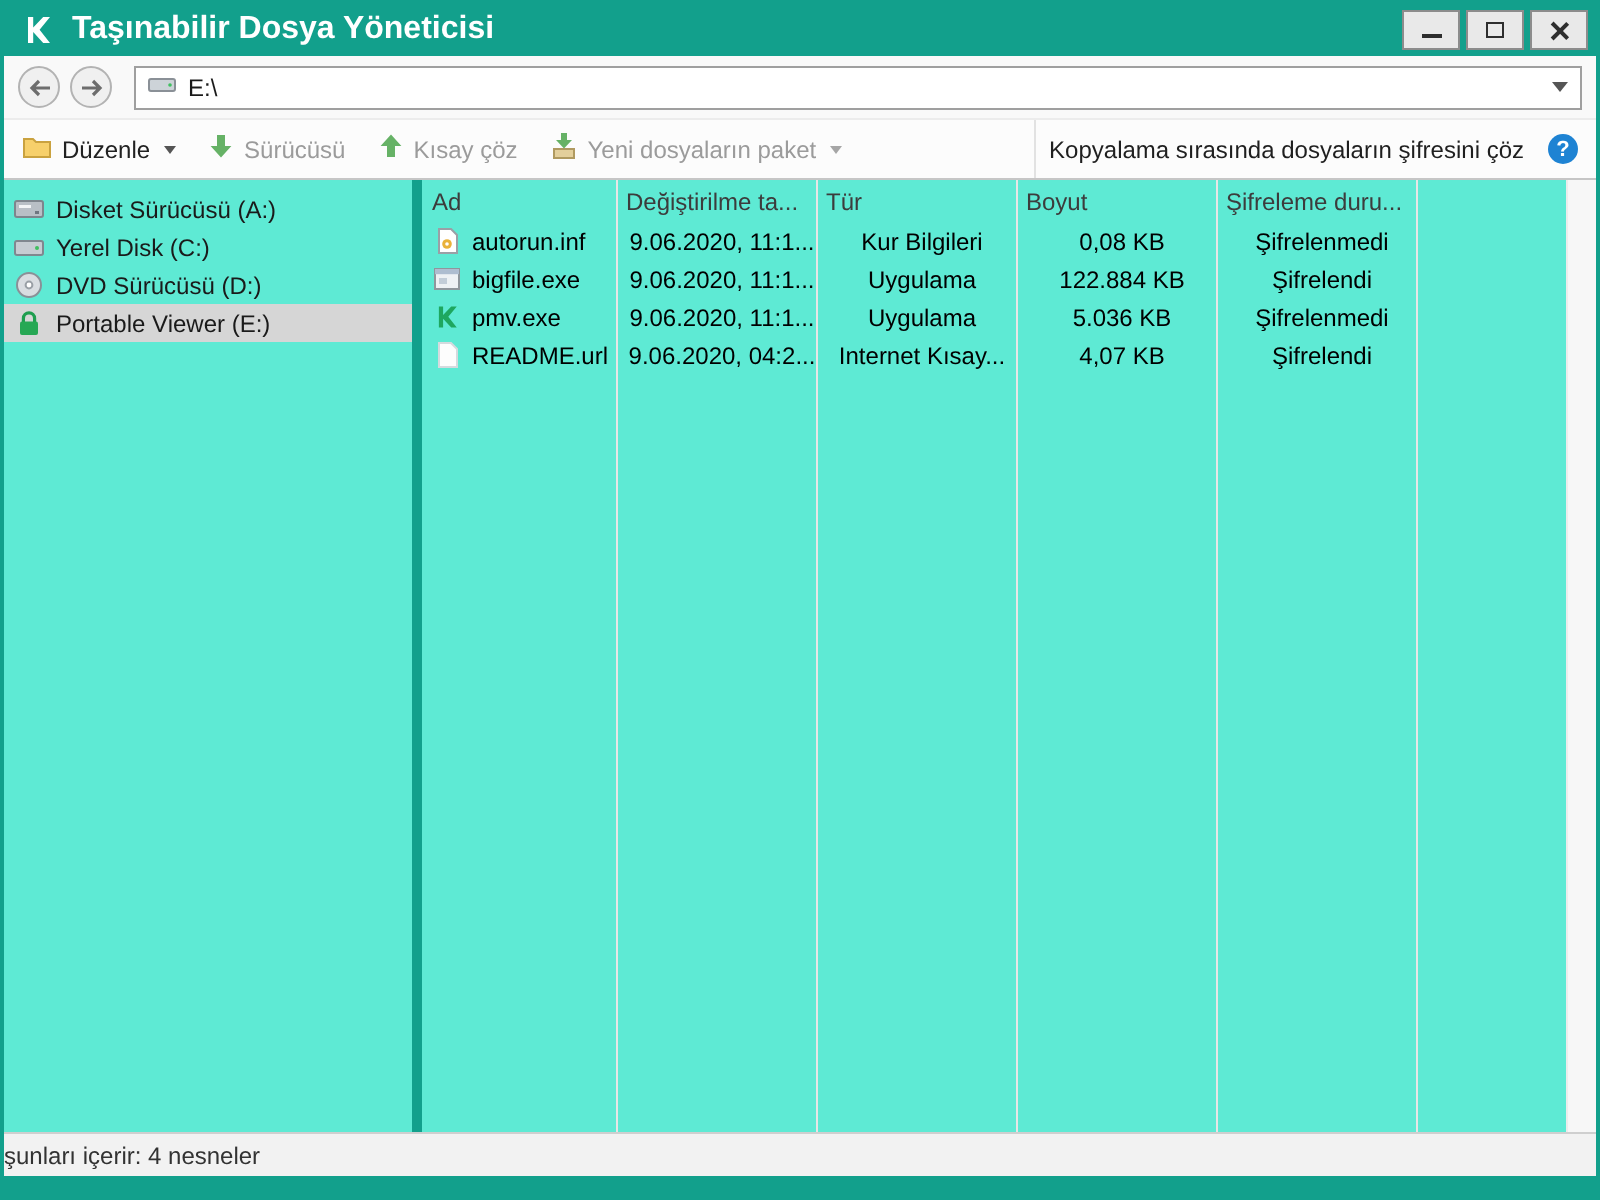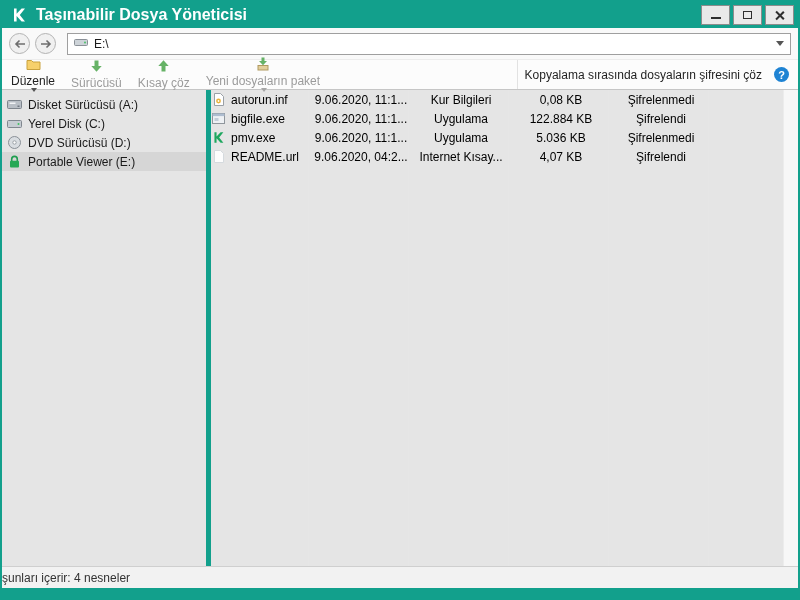--- a/index.html
+++ b/index.html
@@ -22,41 +22,41 @@
 
   
   .navbar{height:32px;background:#f9f9f9;display:flex;align-items:center;padding:0 7px;gap:5px;border-bottom:1px solid #ececec;}
   .navbtn{width:21px;height:21px;border-radius:50%;background:#f0f0f0;border:1px solid #b3b3b3;display:flex;align-items:center;justify-content:center;}
   .addressbar{flex:1;height:22px;margin-left:6px;background:#ffffff;border:1px solid #9f9f9f;display:flex;align-items:center;padding:0 6px;gap:6px;}
   .addr-text{color:#1a1a1a;}
   .chev-down{margin-left:auto;width:0;height:0;border-left:4px solid transparent;border-right:4px solid transparent;border-top:5px solid #555;}
 
   
   .toolbar{height:30px;background:#fcfcfc;border-bottom:1px solid #c6c6c6;display:flex;align-items:center;padding:0 9px;gap:16px;}
-  .tbtn{display:flex;align-items:center;color:#222;white-space:nowrap;flex-direction:column;}
+  .tbtn{display:flex;align-items:center;gap:5px;color:#222;white-space:nowrap;}
   .tbtn.disabled{color:#9b9b9b;}
   .caret{width:0;height:0;border-left:3.5px solid transparent;border-right:3.5px solid transparent;border-top:4px solid #555;margin-left:2px;}
   .caret.dim{border-top-color:#a6a6a6;}
   .tright{margin-left:auto;display:flex;align-items:center;gap:12px;border-left:1px solid #e2e2e2;height:100%;padding-left:7px;color:#1f1f1f;white-space:nowrap;}
   .info-circle{width:15px;height:15px;border-radius:50%;background:#1e83d3;color:#fff;font-size:11px;font-weight:bold;display:flex;align-items:center;justify-content:center;}
 
   
-  .content{display:flex;height:476px;background:#e5e5e5;}
+  .content{display:flex;height:476px;background:#5eead4;}
   .sidebar{width:204px;padding-top:5px;}
   .side-item{display:flex;align-items:center;gap:6px;height:19px;padding-left:5px;white-space:nowrap;overflow:hidden;}
   .side-item.selected{background:#d6d6d6;}
   .vdivider{width:5px;background:#12a08c;}
   .filearea{position:relative;flex:1;overflow:hidden;}
   .colsep{position:absolute;top:0;bottom:0;width:1px;background:#e6e6e6;}
   .lheader,.lrow{display:grid;grid-template-columns:97px 100px 100px 100px 100px;align-items:center;}
   .lheader{height:21px;color:#3c3c3c;}
   .hc{padding-left:5px;white-space:nowrap;overflow:hidden;}
   .lrow{height:19px;color:#000;}
   .cell{padding-left:6px;white-space:nowrap;overflow:hidden;text-align:center;}
-  .cell-name{display:flex;align-items:center;gap:5px;white-space:nowrap;overflow:hidden;}
+  .cell-name{display:flex;align-items:center;gap:5px;padding-left:5px;white-space:nowrap;overflow:hidden;}
   .ficon{width:15px;height:15px;flex:0 0 15px;display:flex;align-items:center;justify-content:center;}
   .scrolltrack{width:15px;background:#f7f7f7;border-left:1px solid #ececec;}
 
   
   .statusbar{height:22px;background:#f2f2f2;border-top:1px solid #cfcfcf;display:flex;align-items:center;color:#333;}
   .bottomstrip{height:10px;background:#12a08c;}
 </style>
 </head>
 <body>
 
@@ -191,20 +191,27 @@
 
     <div class="vdivider"></div>
 
     <div class="filearea">
       <div class="colsep" style="left:97px"></div>
       <div class="colsep" style="left:197px"></div>
       <div class="colsep" style="left:297px"></div>
       <div class="colsep" style="left:397px"></div>
       <div class="colsep" style="left:497px"></div>
 
+      <div class="lheader">
+        <div class="hc">Ad</div>
+        <div class="hc">Değiştirilme ta...</div>
+        <div class="hc">Tür</div>
+        <div class="hc">Boyut</div>
+        <div class="hc">Şifreleme duru...</div>
+      </div>
 
       <div class="lrow">
         <div class="cell-name">
           <span class="ficon">
             <svg width="15" height="15" viewBox="0 0 15 15">
                 <path d="M3.5 1.5 h6 l3 3 v9 h-9 z" fill="#ffffff" stroke="#9aa0a6"></path>
                 <circle cx="7.5" cy="9" r="2.4" fill="#e9b23a"></circle>
                 <circle cx="7.5" cy="9" r="0.9" fill="#ffffff"></circle>
               </svg>
           </span>

